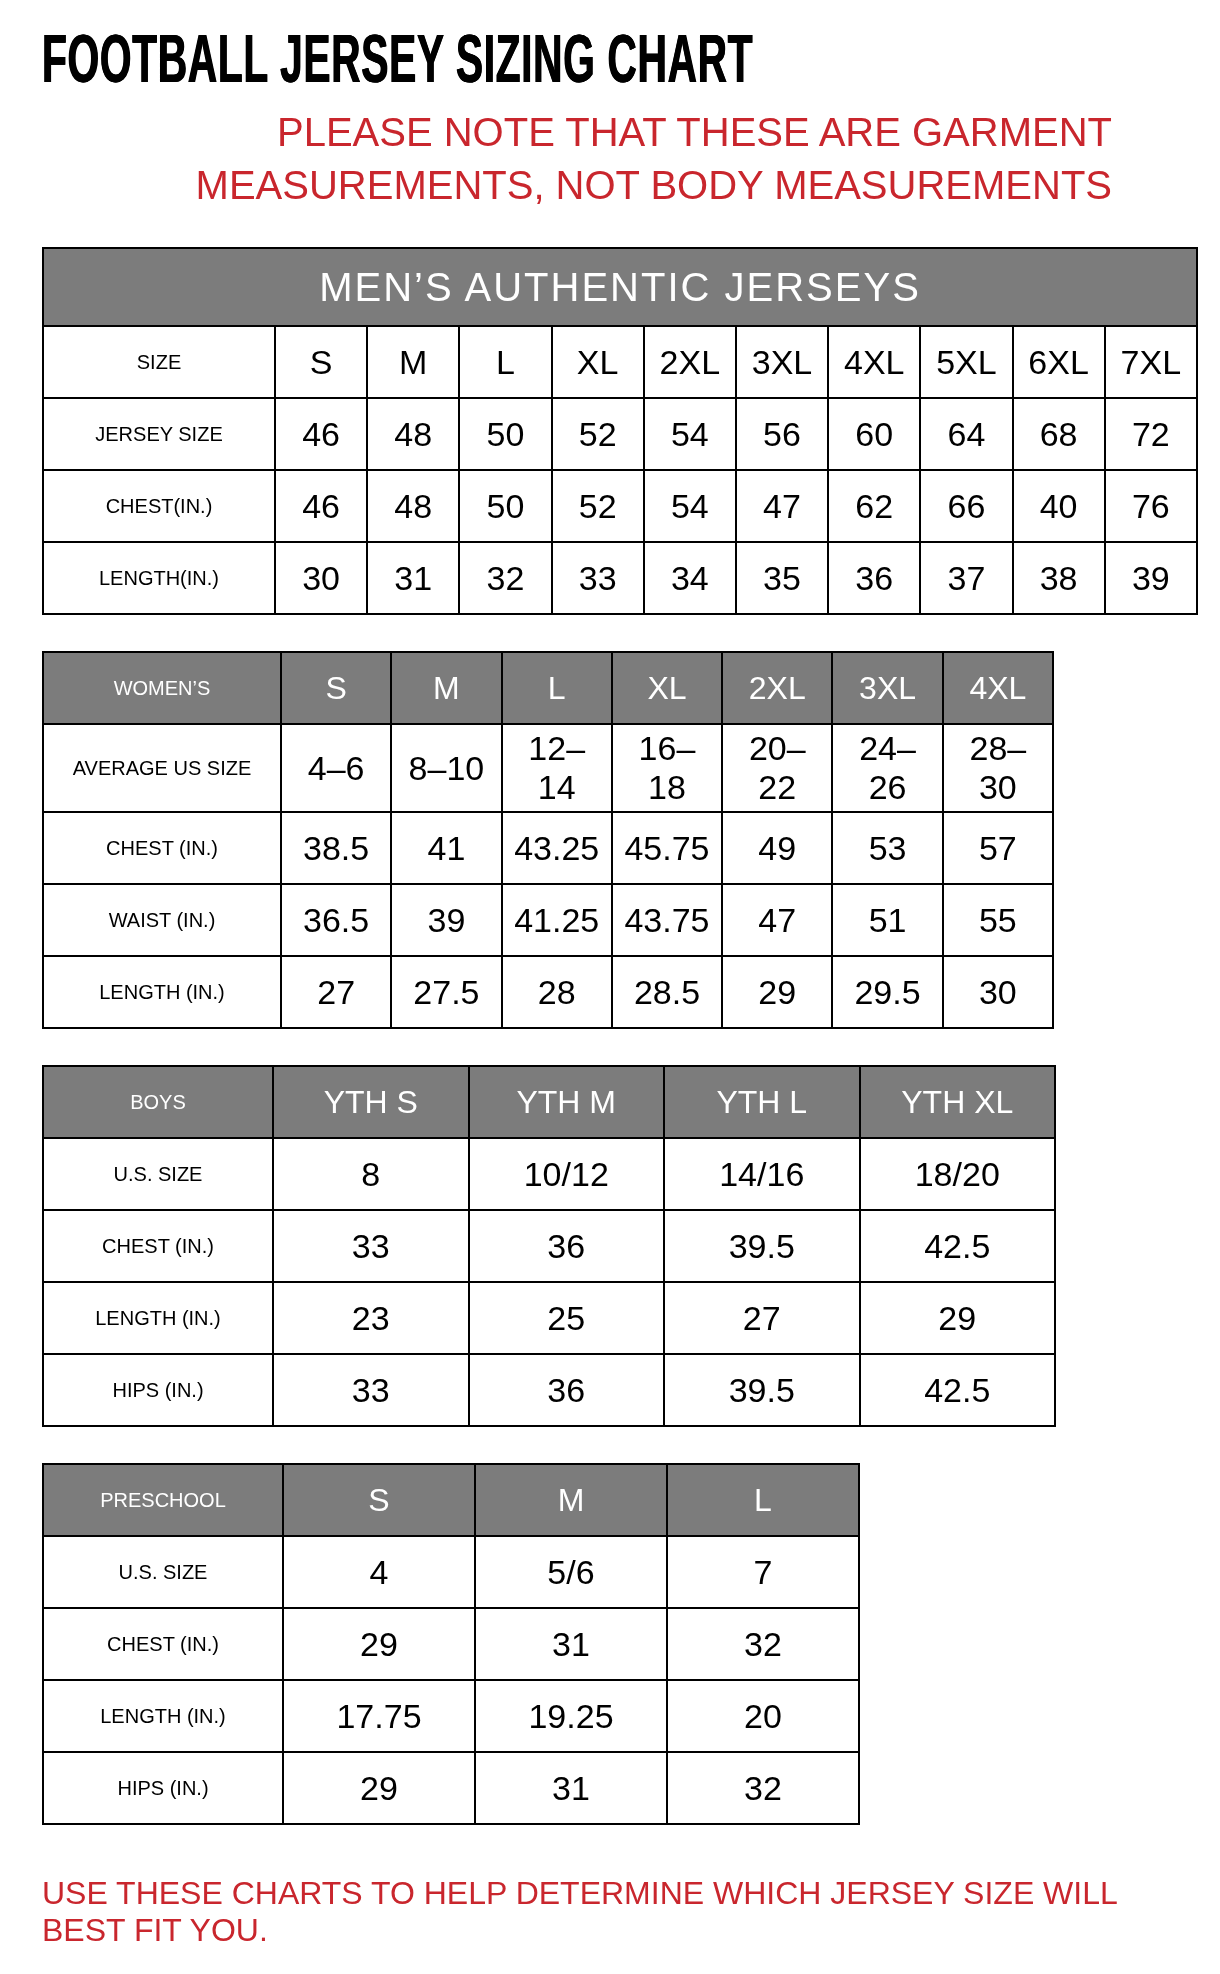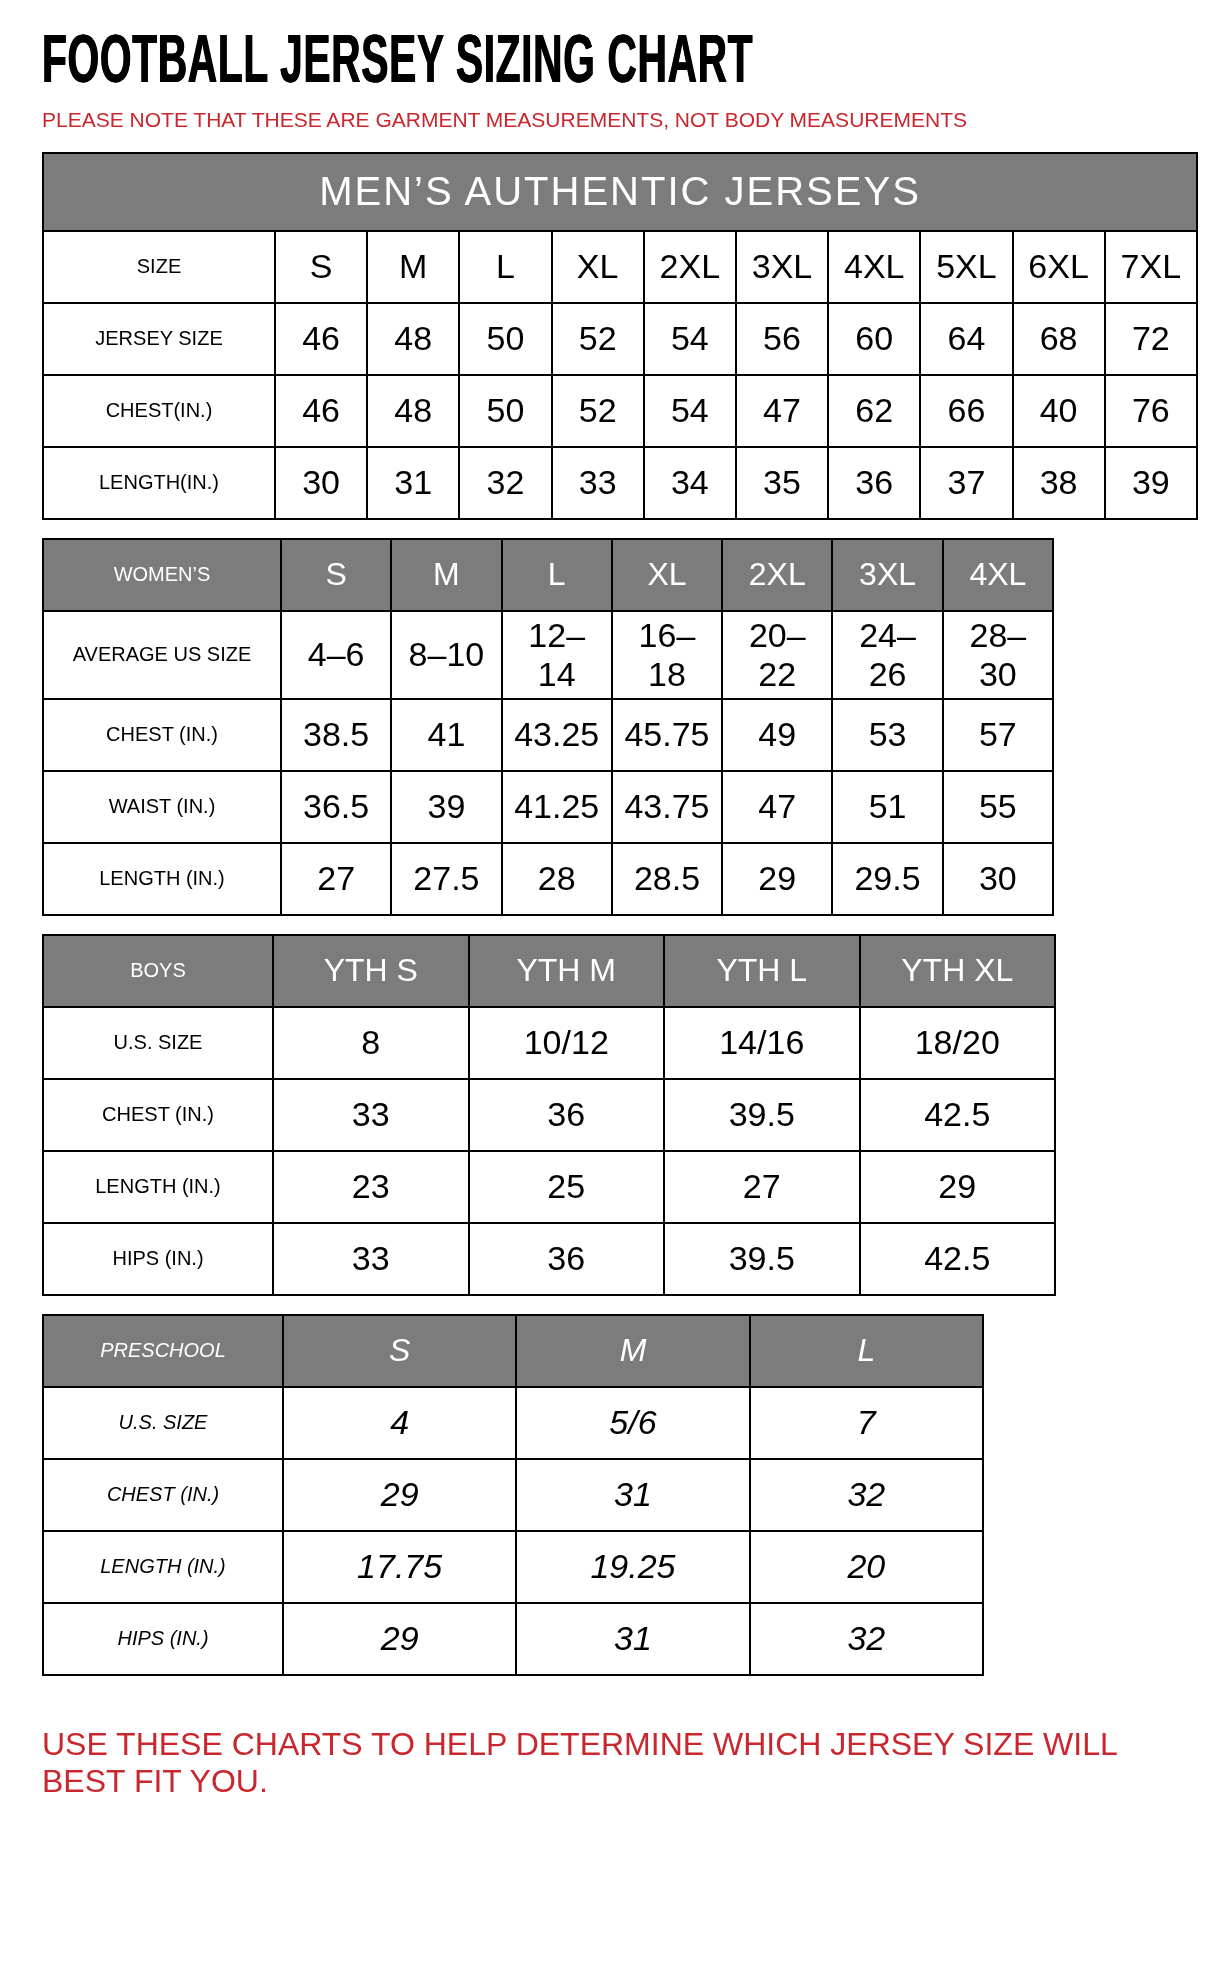--- a/index.html
+++ b/index.html
@@ -18,30 +18,31 @@
     display: inline-block;
     transform: scaleX(0.60);
     transform-origin: left center;
     white-space: nowrap;
     letter-spacing: 1px;
     text-shadow: 0.7px 0 currentColor, -0.7px 0 currentColor;
   }
 
   .note {
     color: var(--accent-red, #c9262d);
-    font-size: 21px;
+    font-size: 40px;
     line-height: 1.32;
     max-width: 1070px;
     margin-top: 10px;
+    text-align: right;
   }
 
   table.chart {
     border-collapse: collapse;
     table-layout: fixed;
-    margin-top: 18px;
+    margin-top: 36px;
   }
   .chart td {
     border: 2px solid #000;
     text-align: center;
     vertical-align: middle;
     font-size: 34px;
     height: 72px;
     padding: 4px 8px;
     background: #fff;
     overflow: hidden;
@@ -57,21 +58,21 @@
   }
   .chart td.head-cell { font-size: 32px; }
   .chart td.label-cell { font-size: 20px; line-height: 1.15; }
 
   table.mens { width: 1156px; }
   table.mens col:first-child { width: 232px; }
   table.womens { width: 1012px; }
   table.womens col:first-child { width: 238px; }
   table.boys { width: 1014px; }
   table.boys col:first-child { width: 230px; }
-  table.preschool { width: 942px; font-style: italic; }
+  table.preschool { width: 818px; }
   table.preschool col:first-child { width: 240px; }
 
   .footer-note {
     color: var(--accent-red, #c9262d);
     font-size: 32px;
     margin-top: 50px;
   }
 </style>
 </head>
 <body>

